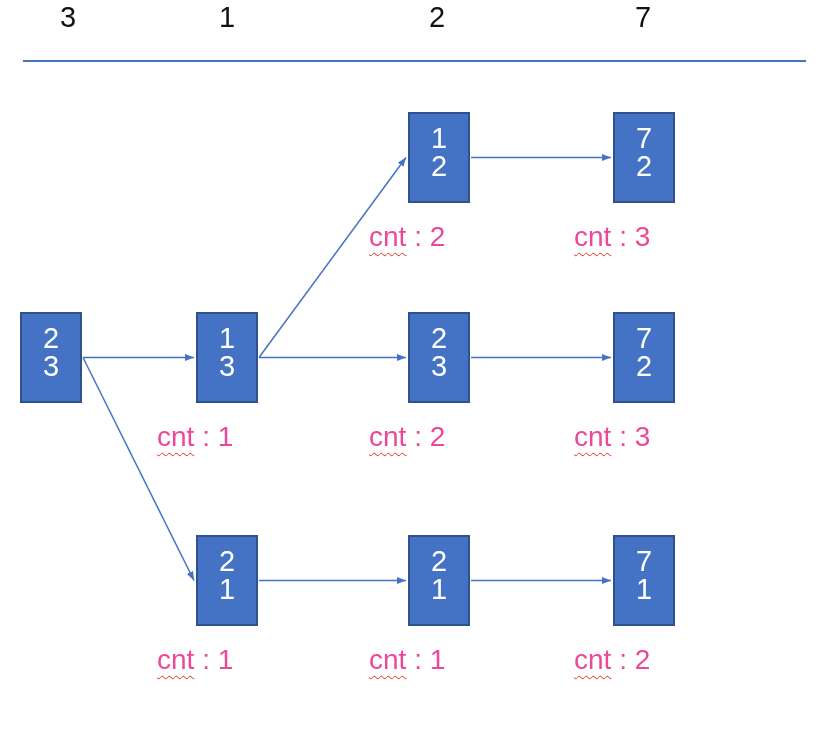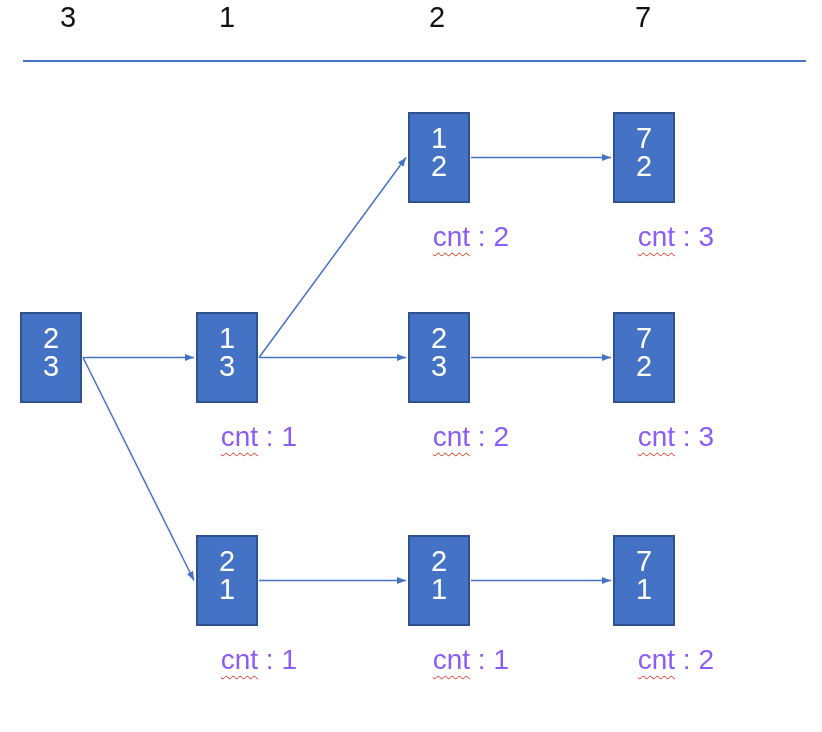--- a/index.html
+++ b/index.html
@@ -55,24 +55,24 @@
   }
   .node-value {
     color: #ffffff;
     font-size: 29px;
     line-height: 28px;
     text-align: center;
   }
   .cnt-label {
     position: absolute;
     width: 140px;
-    text-align: right;
+    text-align: left;
     font-size: 28px;
     line-height: 30px;
-    color: #8b5cf6;
+    color: #ec4899;
     white-space: nowrap;
   }
   .cnt-word {
     text-decoration: underline;
     text-decoration-style: wavy;
     text-decoration-color: #e0301e;
     text-decoration-thickness: 1px;
     text-underline-offset: 6px;
     text-decoration-skip-ink: none;
   }

